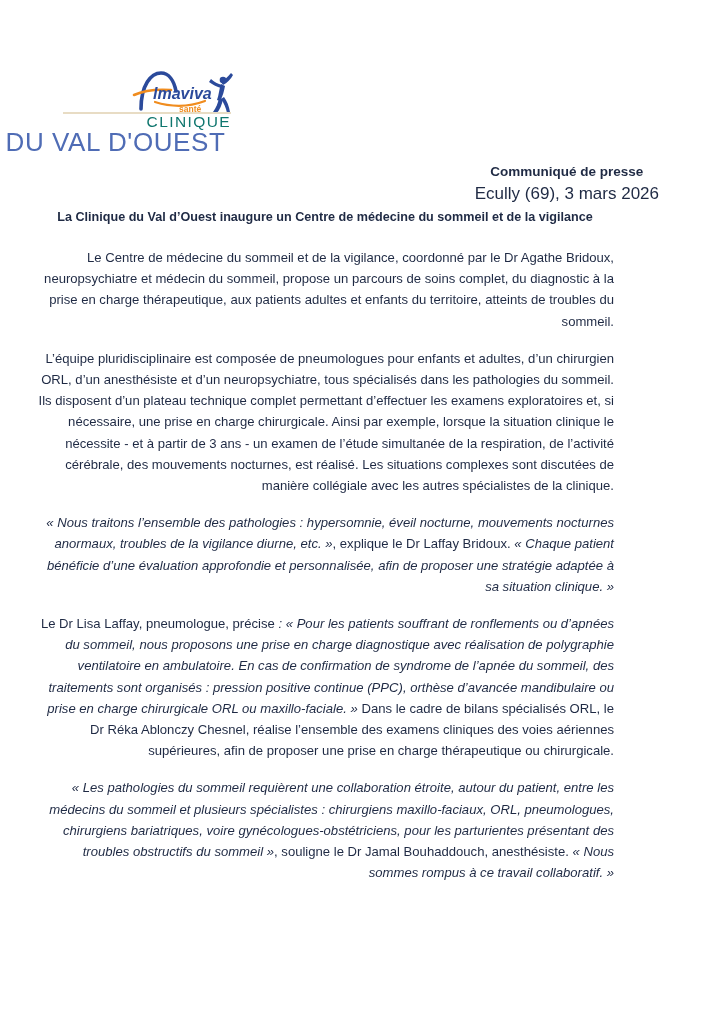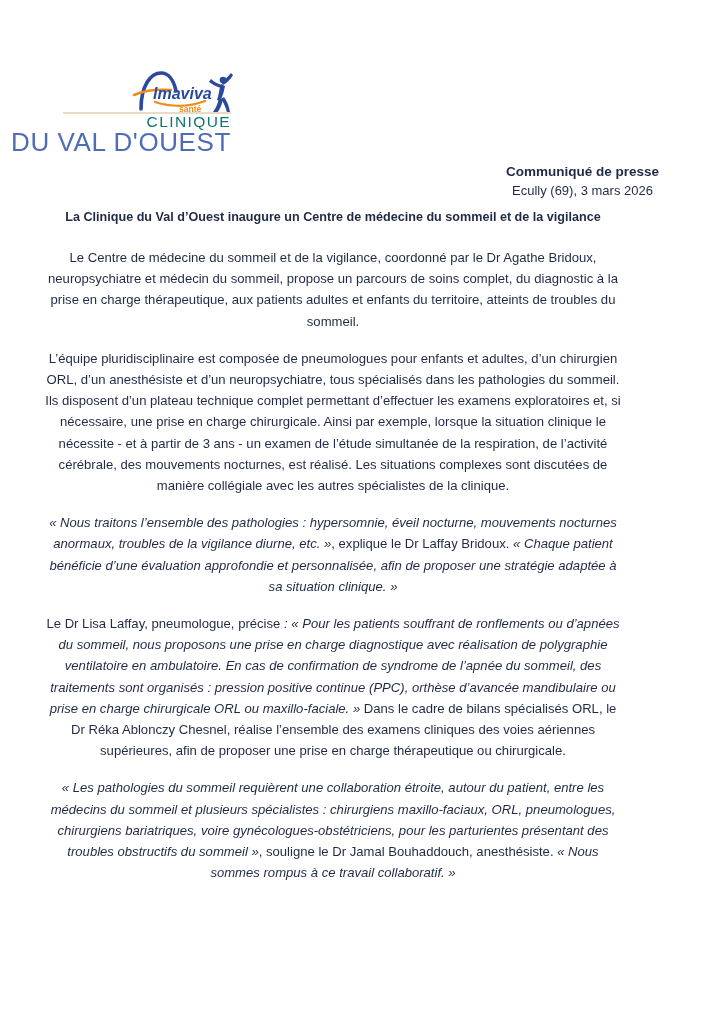--- a/index.html
+++ b/index.html
@@ -68,21 +68,21 @@
     color: #0f766e;
     line-height: 1.05;
     white-space: nowrap;
   }
 
   .valouest-word {
     position: absolute;
     left: 0;
     top: 68px;
     width: 231px;
-    text-align: right;
+    text-align: center;
     font-family: "Liberation Sans", "DejaVu Sans", sans-serif;
     font-size: 26px;
     letter-spacing: 0.6px;
     color: #4f6cb5;
     line-height: 1.1;
     white-space: nowrap;
   }
 
   
   .meta {
@@ -92,49 +92,49 @@
     text-align: center;
     line-height: 1.45;
   }
   .meta-title {
     font-size: 13.5px;
     font-weight: bold;
     color: #1f2a44;
     white-space: nowrap;
   }
   .meta-place {
-    font-size: 13px;
+    font-size: 17px;
     font-weight: normal;
     color: #1f2a44;
     white-space: nowrap;
   }
 
   
   .doc {
     position: absolute;
-    left: 44px;
+    left: 36px;
     top: 208px;
     width: 578px;
   }
 
   .doc-title {
     font-size: 12.6px;
     font-weight: bold;
     text-align: center;
     color: #1f2a44;
     margin: 0 0 20px 0;
     line-height: 1.5;
   }
 
   p.para {
     font-size: 13.1px;
     line-height: 1.62;
     margin: 14px 0 16px 0;
     color: #1f2a44;
-    text-align: center;
+    text-align: right;
   }
   p.para:last-child { margin-bottom: 0; }
 
   .it { font-style: italic; }
   .up { font-style: normal; }
 </style>
 </head>
 <body>
 
 <div class="page">

